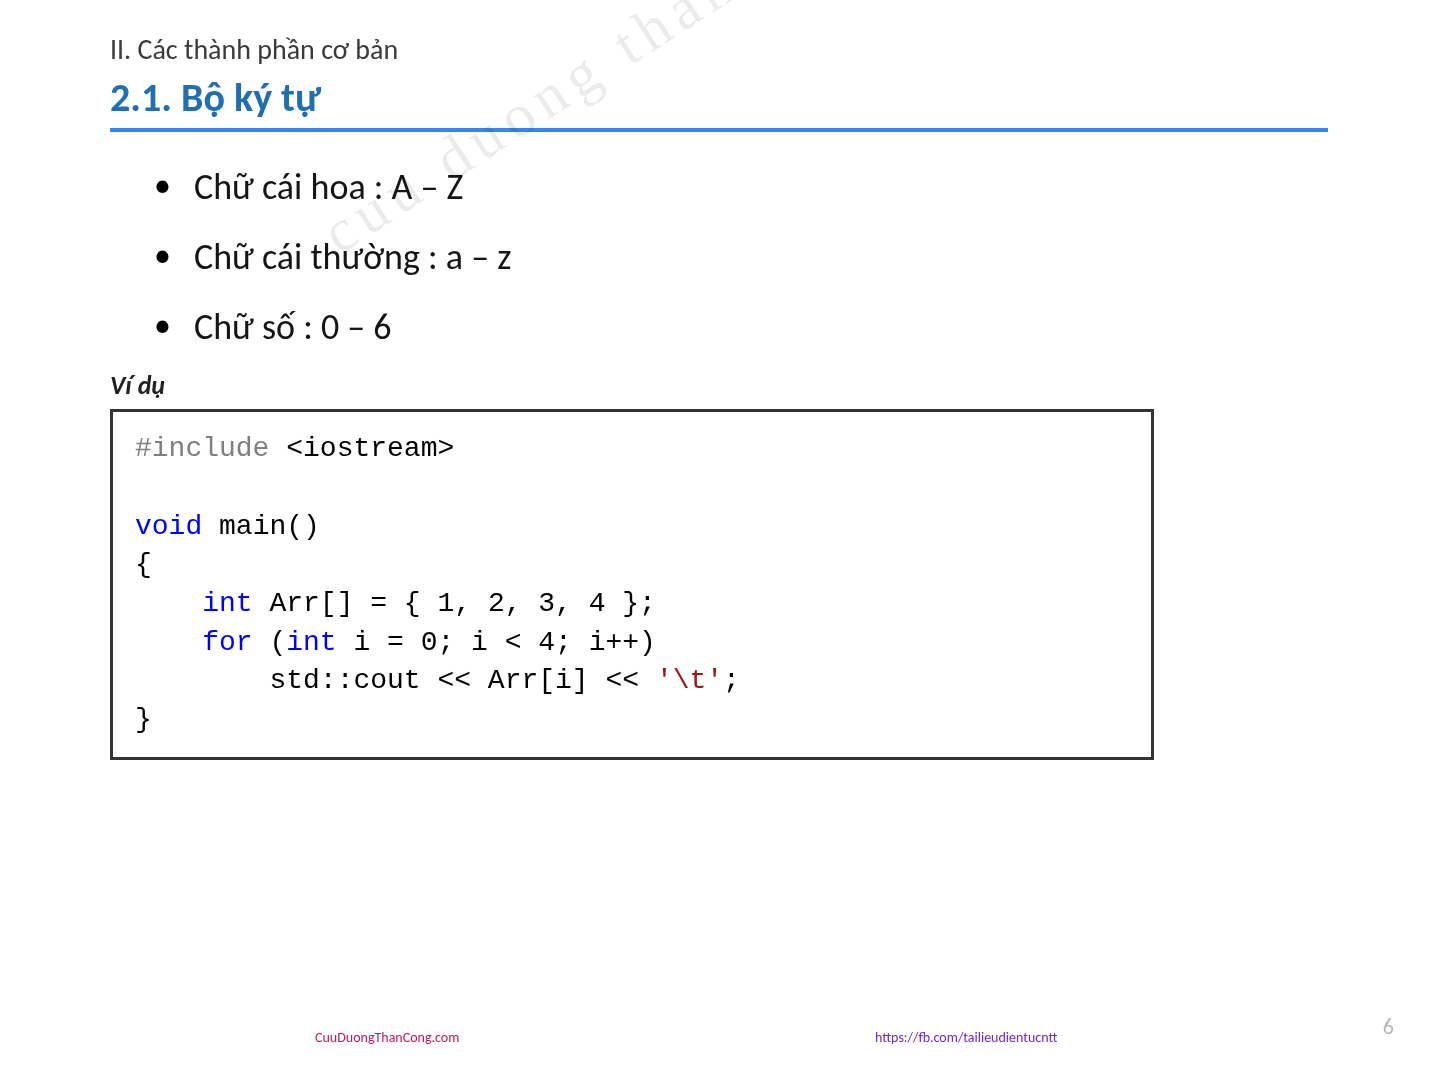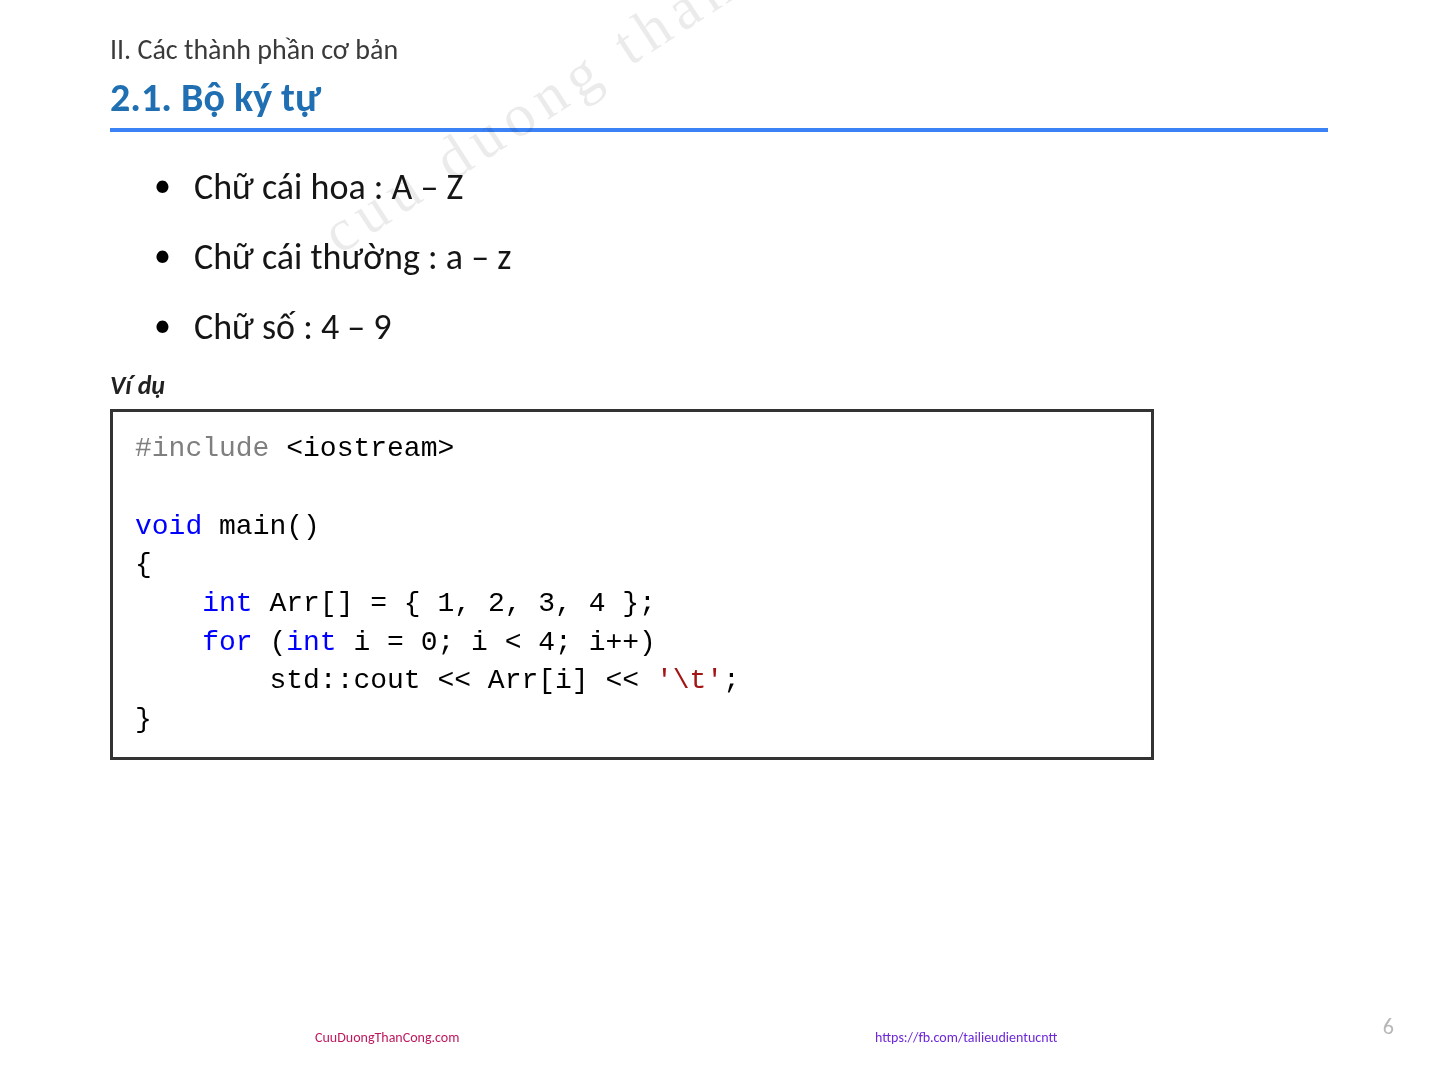--- a/index.html
+++ b/index.html
@@ -119,21 +119,21 @@
 
   <div class="watermark">cuu duong than cong . com</div>
 
   <div class="breadcrumb">II. Các thành phần cơ bản</div>
 
   <h2 class="section-title">2.1. Bộ ký tự</h2>
 
   <ul class="bullets">
     <li>Chữ cái hoa : A – Z</li>
     <li>Chữ cái thường : a – z</li>
-    <li>Chữ số : 4 – 9</li>
+    <li>Chữ số : 0 – 6</li>
   </ul>
 
   <div class="example-label">Ví dụ</div>
 
   <div class="code-box"><span class="pp">#include</span><span> &lt;iostream&gt;</span>
 
 <span class="kw">void</span><span> main()</span>
 <span>{</span>
 <span>    </span><span class="kw">int</span><span> Arr[] = { 1, 2, 3, 4 };</span>
 <span>    </span><span class="kw">for</span><span> (</span><span class="kw">int</span><span> i = 0; i &lt; 4; i++)</span>

